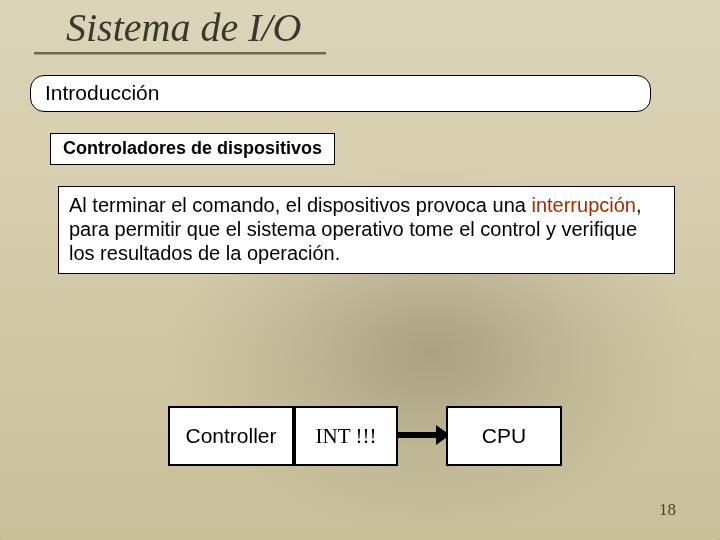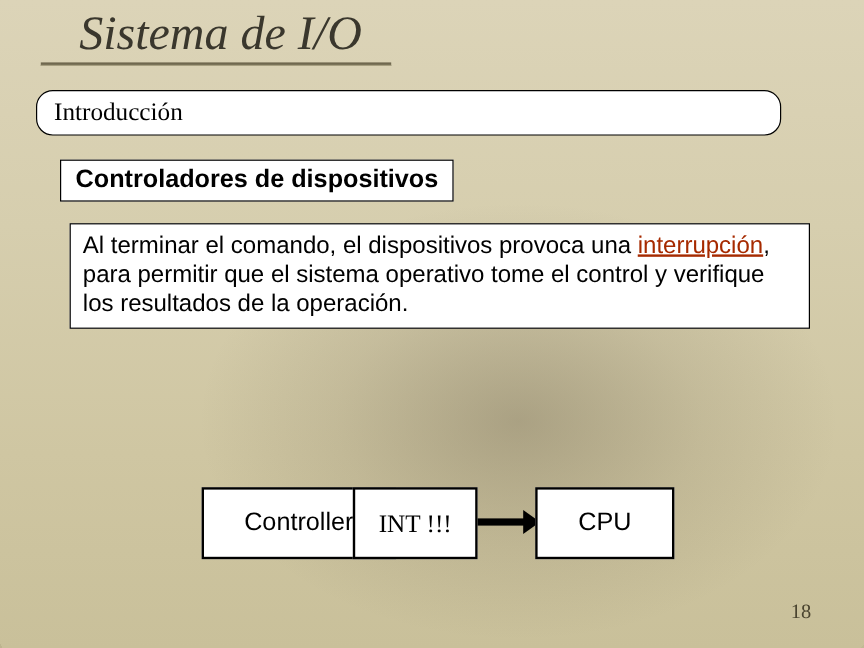--- a/index.html
+++ b/index.html
@@ -52,48 +52,46 @@
     left: 30px;
     top: 75px;
     width: 621px;
     box-sizing: border-box;
     background: #fff;
     border: 1.5px solid #000;
     border-radius: 14px;
     padding: 5px 14px 6px;
     font-size: 21px;
     color: #000;
-    font-family: Liberation Serif, serif;
   }
   .subheading {
     position: absolute;
     left: 50px;
     top: 133px;
     background: #fff;
     border: 1.5px solid #000;
     padding: 4px 12px 5px;
-    font-size: 21px;
+    font-size: 18px;
     font-weight: bold;
     color: #000;
   }
   .bodybox {
     position: absolute;
     left: 58px;
     top: 186px;
     width: 617px;
     box-sizing: border-box;
     background: #fff;
     border: 1.5px solid #000;
     padding: 6px 10px 8px;
     font-size: 20px;
     line-height: 1.2;
     color: #000;
   }
   .interrupt {
-    text-decoration: underline;
     color: #a62a00;
   }
   .diagram {
     position: absolute;
     left: 168px;
     top: 406px;
     width: 392px;
     height: 60px;
   }
   .box {
@@ -101,21 +99,21 @@
     top: 0;
     height: 56px;
     background: #fff;
     border: 2px solid #000;
     display: flex;
     align-items: center;
     justify-content: center;
     font-size: 21px;
     color: #000;
   }
-  .box.controller { left: 0;   width: 118px; padding: 0 20px; }
+  .box.controller { left: 0;   width: 118px; padding: 0 2px; }
   .box.int        { left: 126px; width: 100px; font-family: "Times New Roman", Times, serif; text-align: center; }
   .box.cpu        { left: 278px; width: 112px; }
   .arrow {
     position: absolute;
     top: 26px;
     left: 230px;
     width: 40px;
     height: 6px;
     background: #000;
   }

